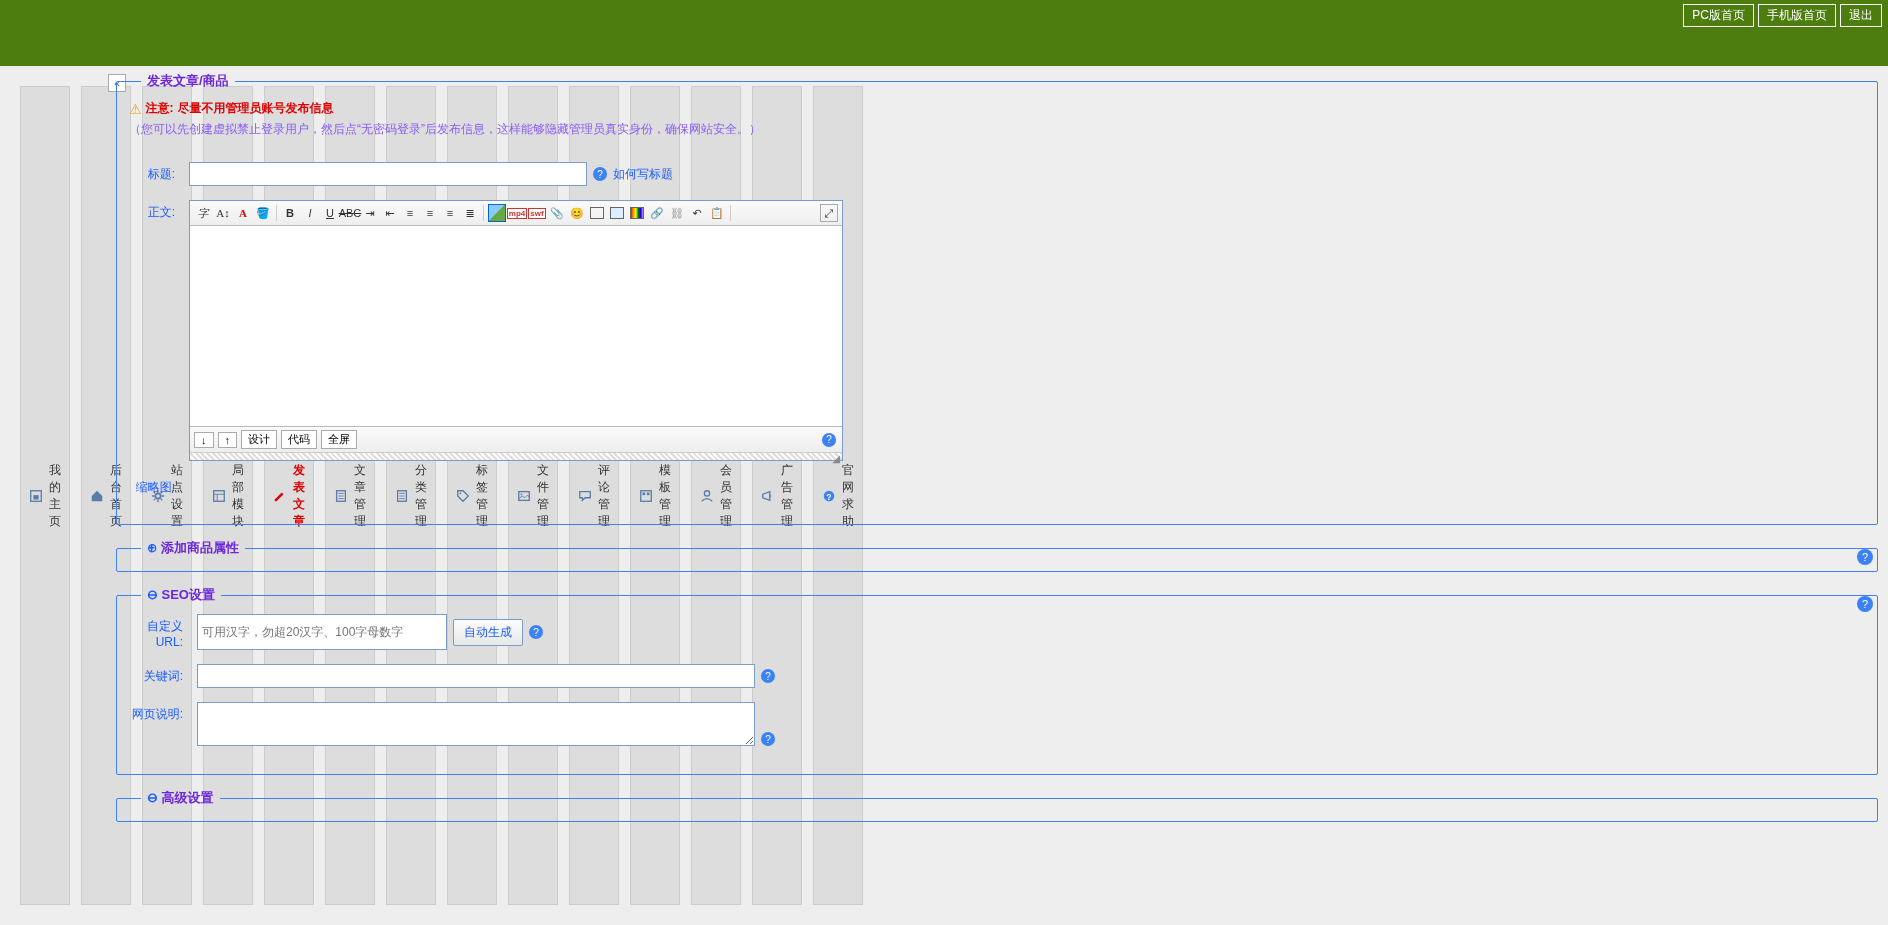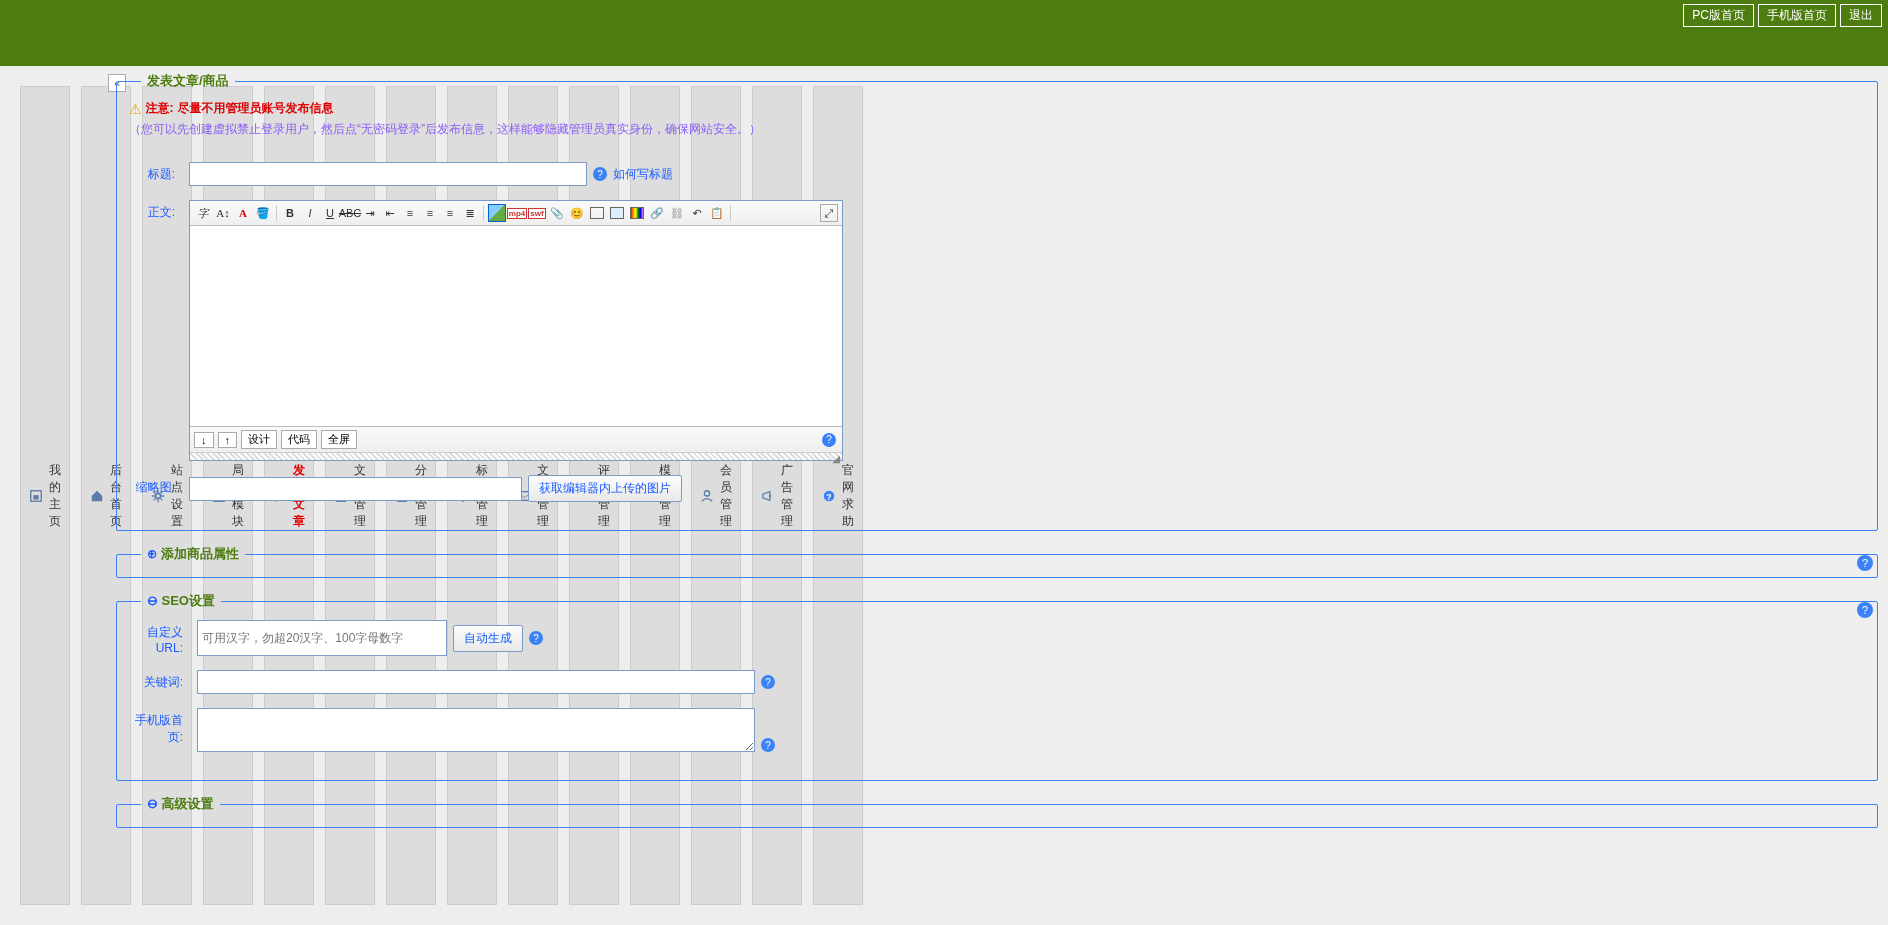--- a/index.html
+++ b/index.html
@@ -9,21 +9,21 @@
 .header-btn { border: 1px solid #fff; color: #fff; background: transparent; padding: 2px 8px; font-size: 12px; cursor: pointer; }
 .logo-area { position: absolute; top: 8px; left: 12px; width: 140px; height: 50px; }
 .main { display: flex; height: calc(100vh - 66px); overflow: hidden; }
 .sidebar { width: 106px; padding: 20px; display: flex; flex-direction: row; gap: 11px; }
 .nav-item { background: #ddd; border: 1px solid #ccc; padding: 6px 8px; cursor: pointer; display: flex; align-items: center; gap: 6px; font-size: 12px; color: #333; }
 .nav-item.active { color: #d00; font-weight: bold; }
 .nav-icon { width: 14px; height: 14px; display: inline-flex; align-items: center; justify-content: center; }
 .content { flex: 1; padding: 6px 10px; overflow-y: auto; position: relative; }
 .collapse-arrow { position: absolute; left: 2px; top: 8px; width: 18px; height: 18px; border: 1px solid #aaa; background: #fff; display: flex; align-items: center; justify-content: center; cursor: pointer; font-size: 10px; color: #555; }
 fieldset { border: 1px solid #3b82f6; border-radius: 2px; padding: 10px 12px 14px; margin-bottom: 14px; position: relative; }
-legend { color: #4d7c0f; font-weight: bold; padding: 0 6px; font-size: 13px; margin-left: 12px; }
+legend { color: #6d28d9; font-weight: bold; padding: 0 6px; font-size: 13px; margin-left: 12px; }
 .collapsible legend::before { content: "⊖ "; color: #1a5cff; }
 .collapsed legend::before { content: "⊕ "; }
 .help-corner { position: absolute; right: 4px; top: -8px; width: 16px; height: 16px; background: #3b82f6; color: #fff; border-radius: 50%; font-size: 11px; display: flex; align-items: center; justify-content: center; cursor: pointer; }
 .warning-line { display: flex; align-items: center; gap: 4px; margin-bottom: 4px; }
 .warning-icon { color: #e6a700; font-size: 14px; }
 .warning-label { color: #d00; font-weight: bold; }
 .warning-text { color: #d00; font-weight: bold; }
 .hint-sub { color: #8b5cf6; font-size: 12px; margin-bottom: 24px; }
 .form-row { display: flex; align-items: flex-start; margin-bottom: 14px; }
 .form-label { width: 60px; text-align: right; color: #1a5cff; padding-right: 14px; padding-top: 4px; font-size: 12px; flex-shrink: 0; }
@@ -285,24 +285,20 @@
             <button class="footer-btn">代码</button>
             <button class="footer-btn">全屏</button>
             <span class="help-icon footer-help">?</span>
           </div>
           <div class="resize-handle">◢</div>
         </div>
       </div>
 
       <div class="form-row">
         <div class="form-label">缩略图:</div>
-        <div class="form-ctrl">
-          <input type="text" class="thumb-input" style="">
-          <button class="btn">获取编辑器内上传的图片</button>
-        </div>
       </div>
     </fieldset>
 
     <fieldset class="collapsible collapsed" style="padding-bottom:4px;">
       <legend>添加商品属性</legend>
       <span class="help-corner">?</span>
     </fieldset>
 
     <fieldset class="collapsible">
       <legend>SEO设置</legend>
@@ -319,21 +315,21 @@
 
       <div class="form-row">
         <div class="form-label form-label-wide">关键词:</div>
         <div class="form-ctrl">
           <input type="text" class="kw-input" style="">
           <span class="help-icon">?</span>
         </div>
       </div>
 
       <div class="form-row">
-        <div class="form-label form-label-wide">手机版首页:</div>
+        <div class="form-label form-label-wide">网页说明:</div>
         <div class="form-ctrl" style="align-items:flex-end;">
           <textarea class="desc-input" style=""></textarea>
           <span class="help-icon">?</span>
         </div>
       </div>
     </fieldset>
 
     <fieldset class="collapsible" style="padding-bottom:4px;">
       <legend>高级设置</legend>
     </fieldset>

